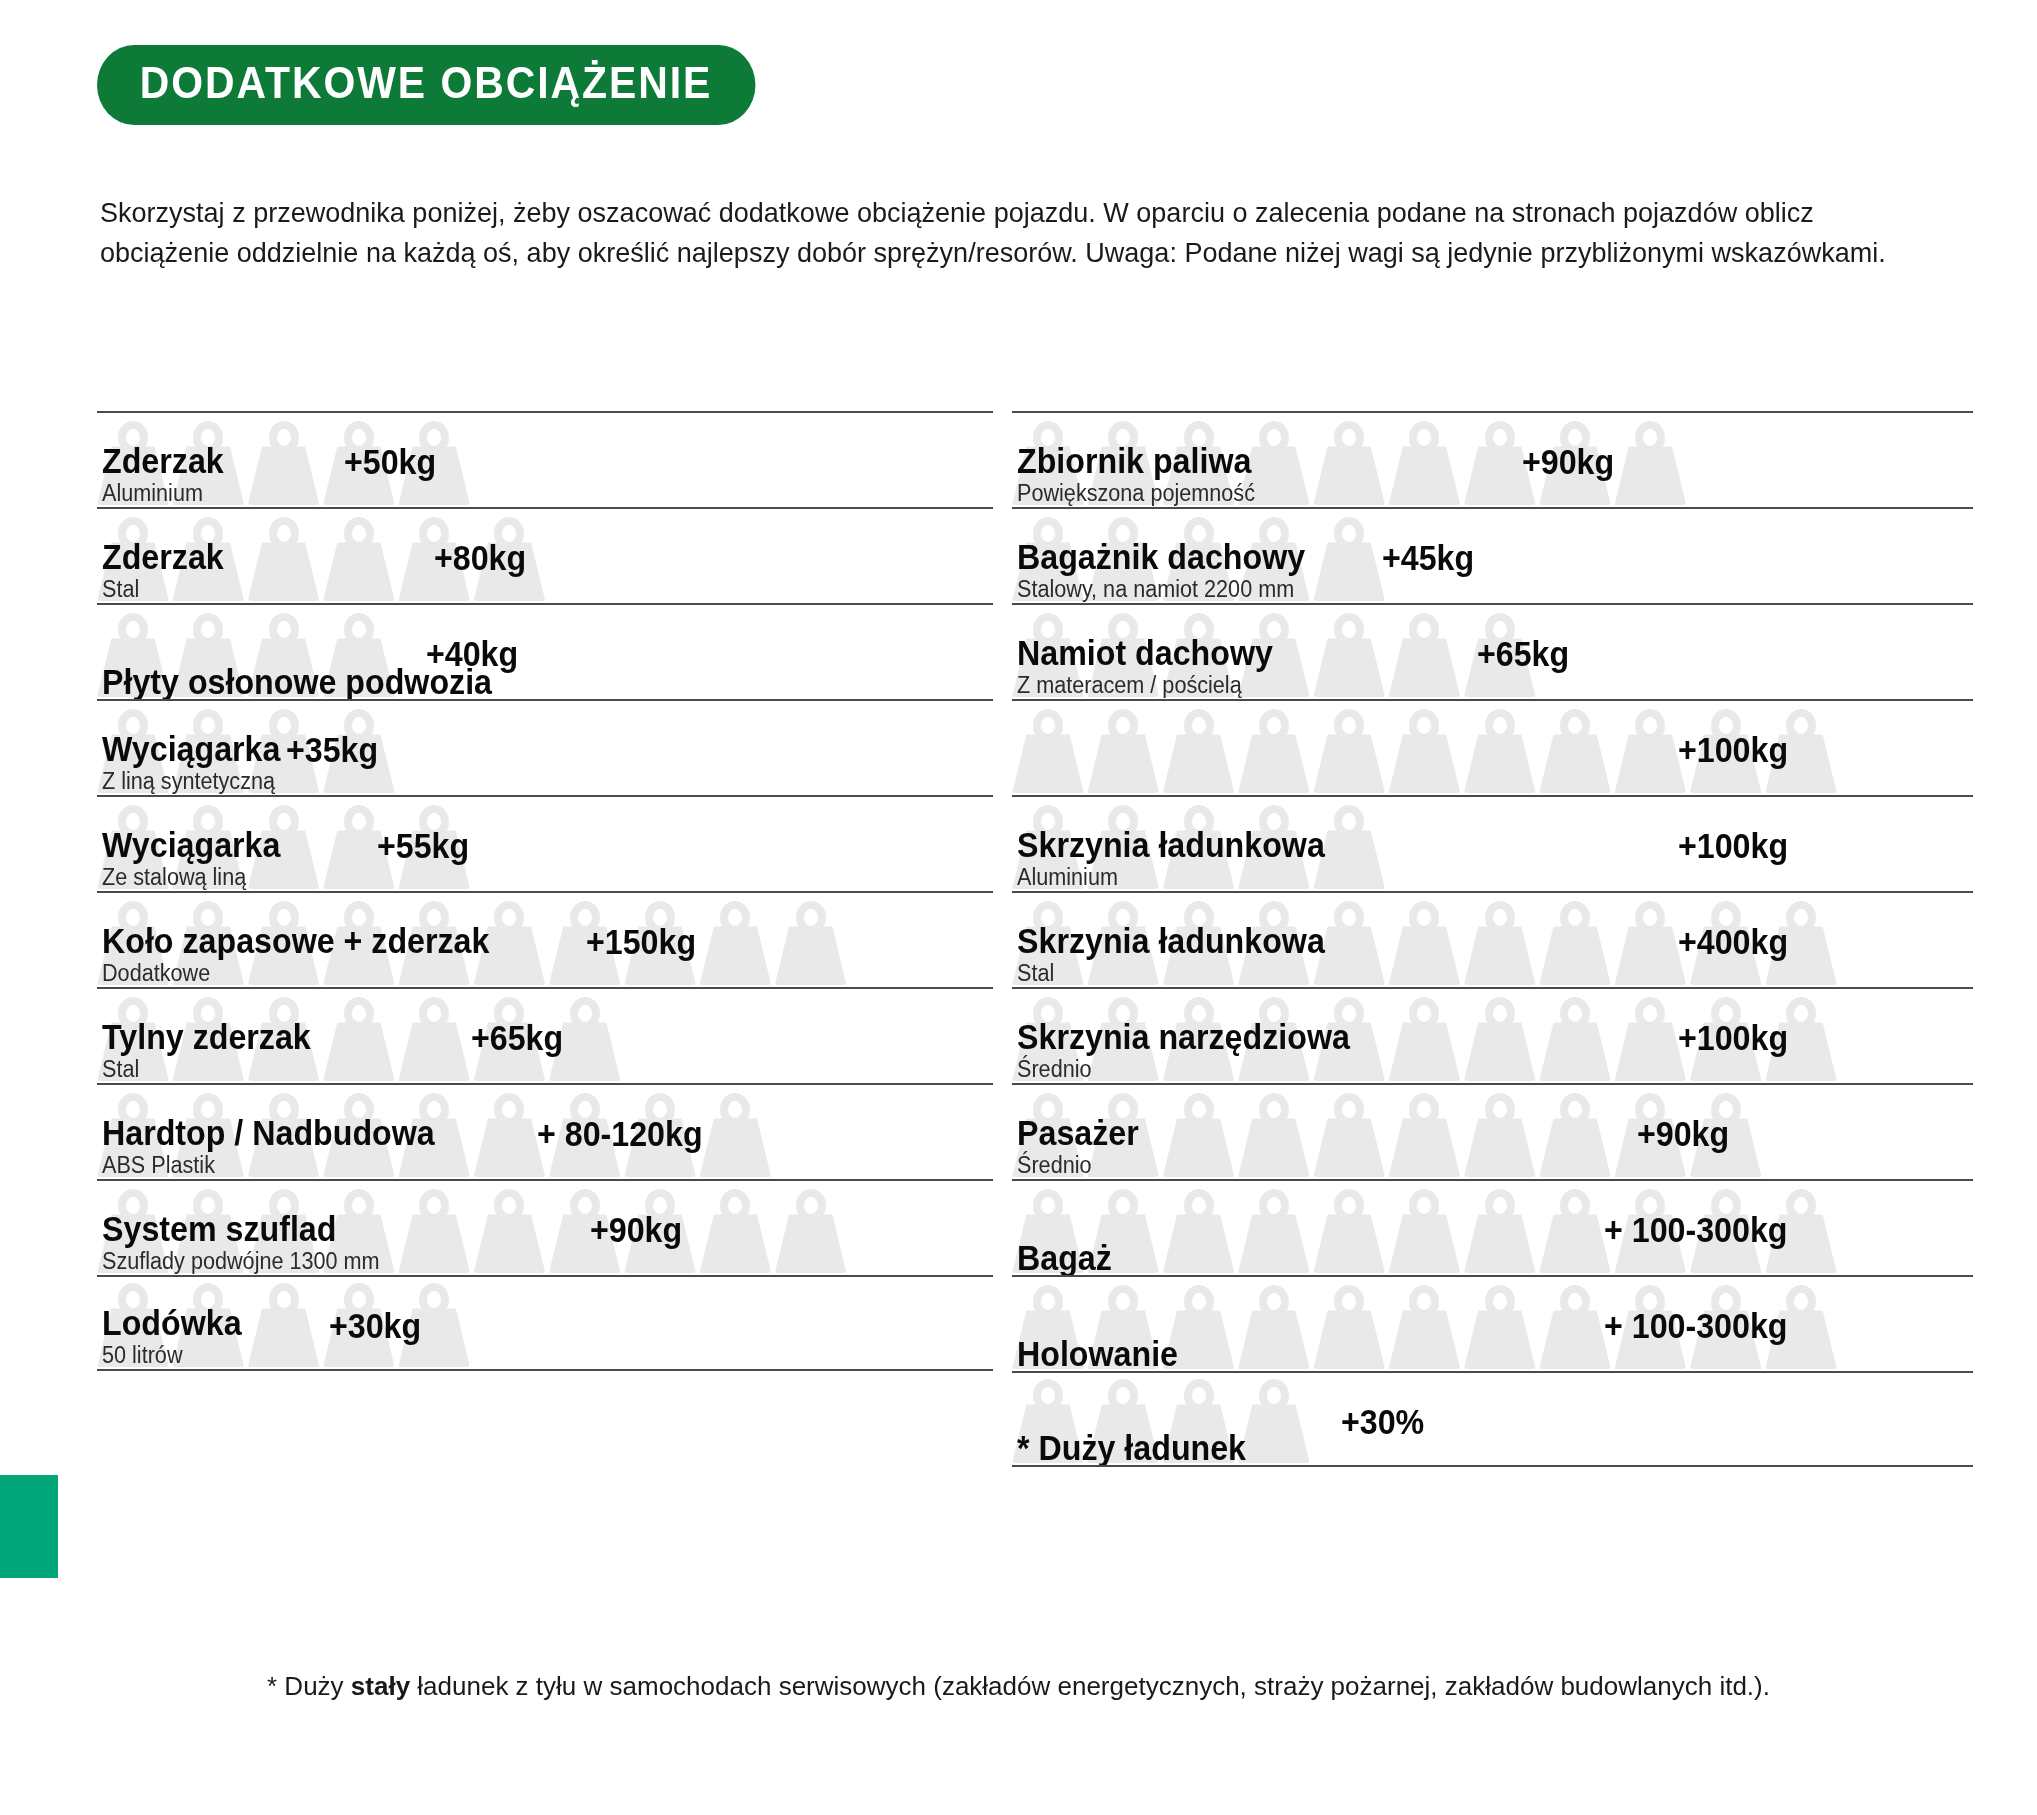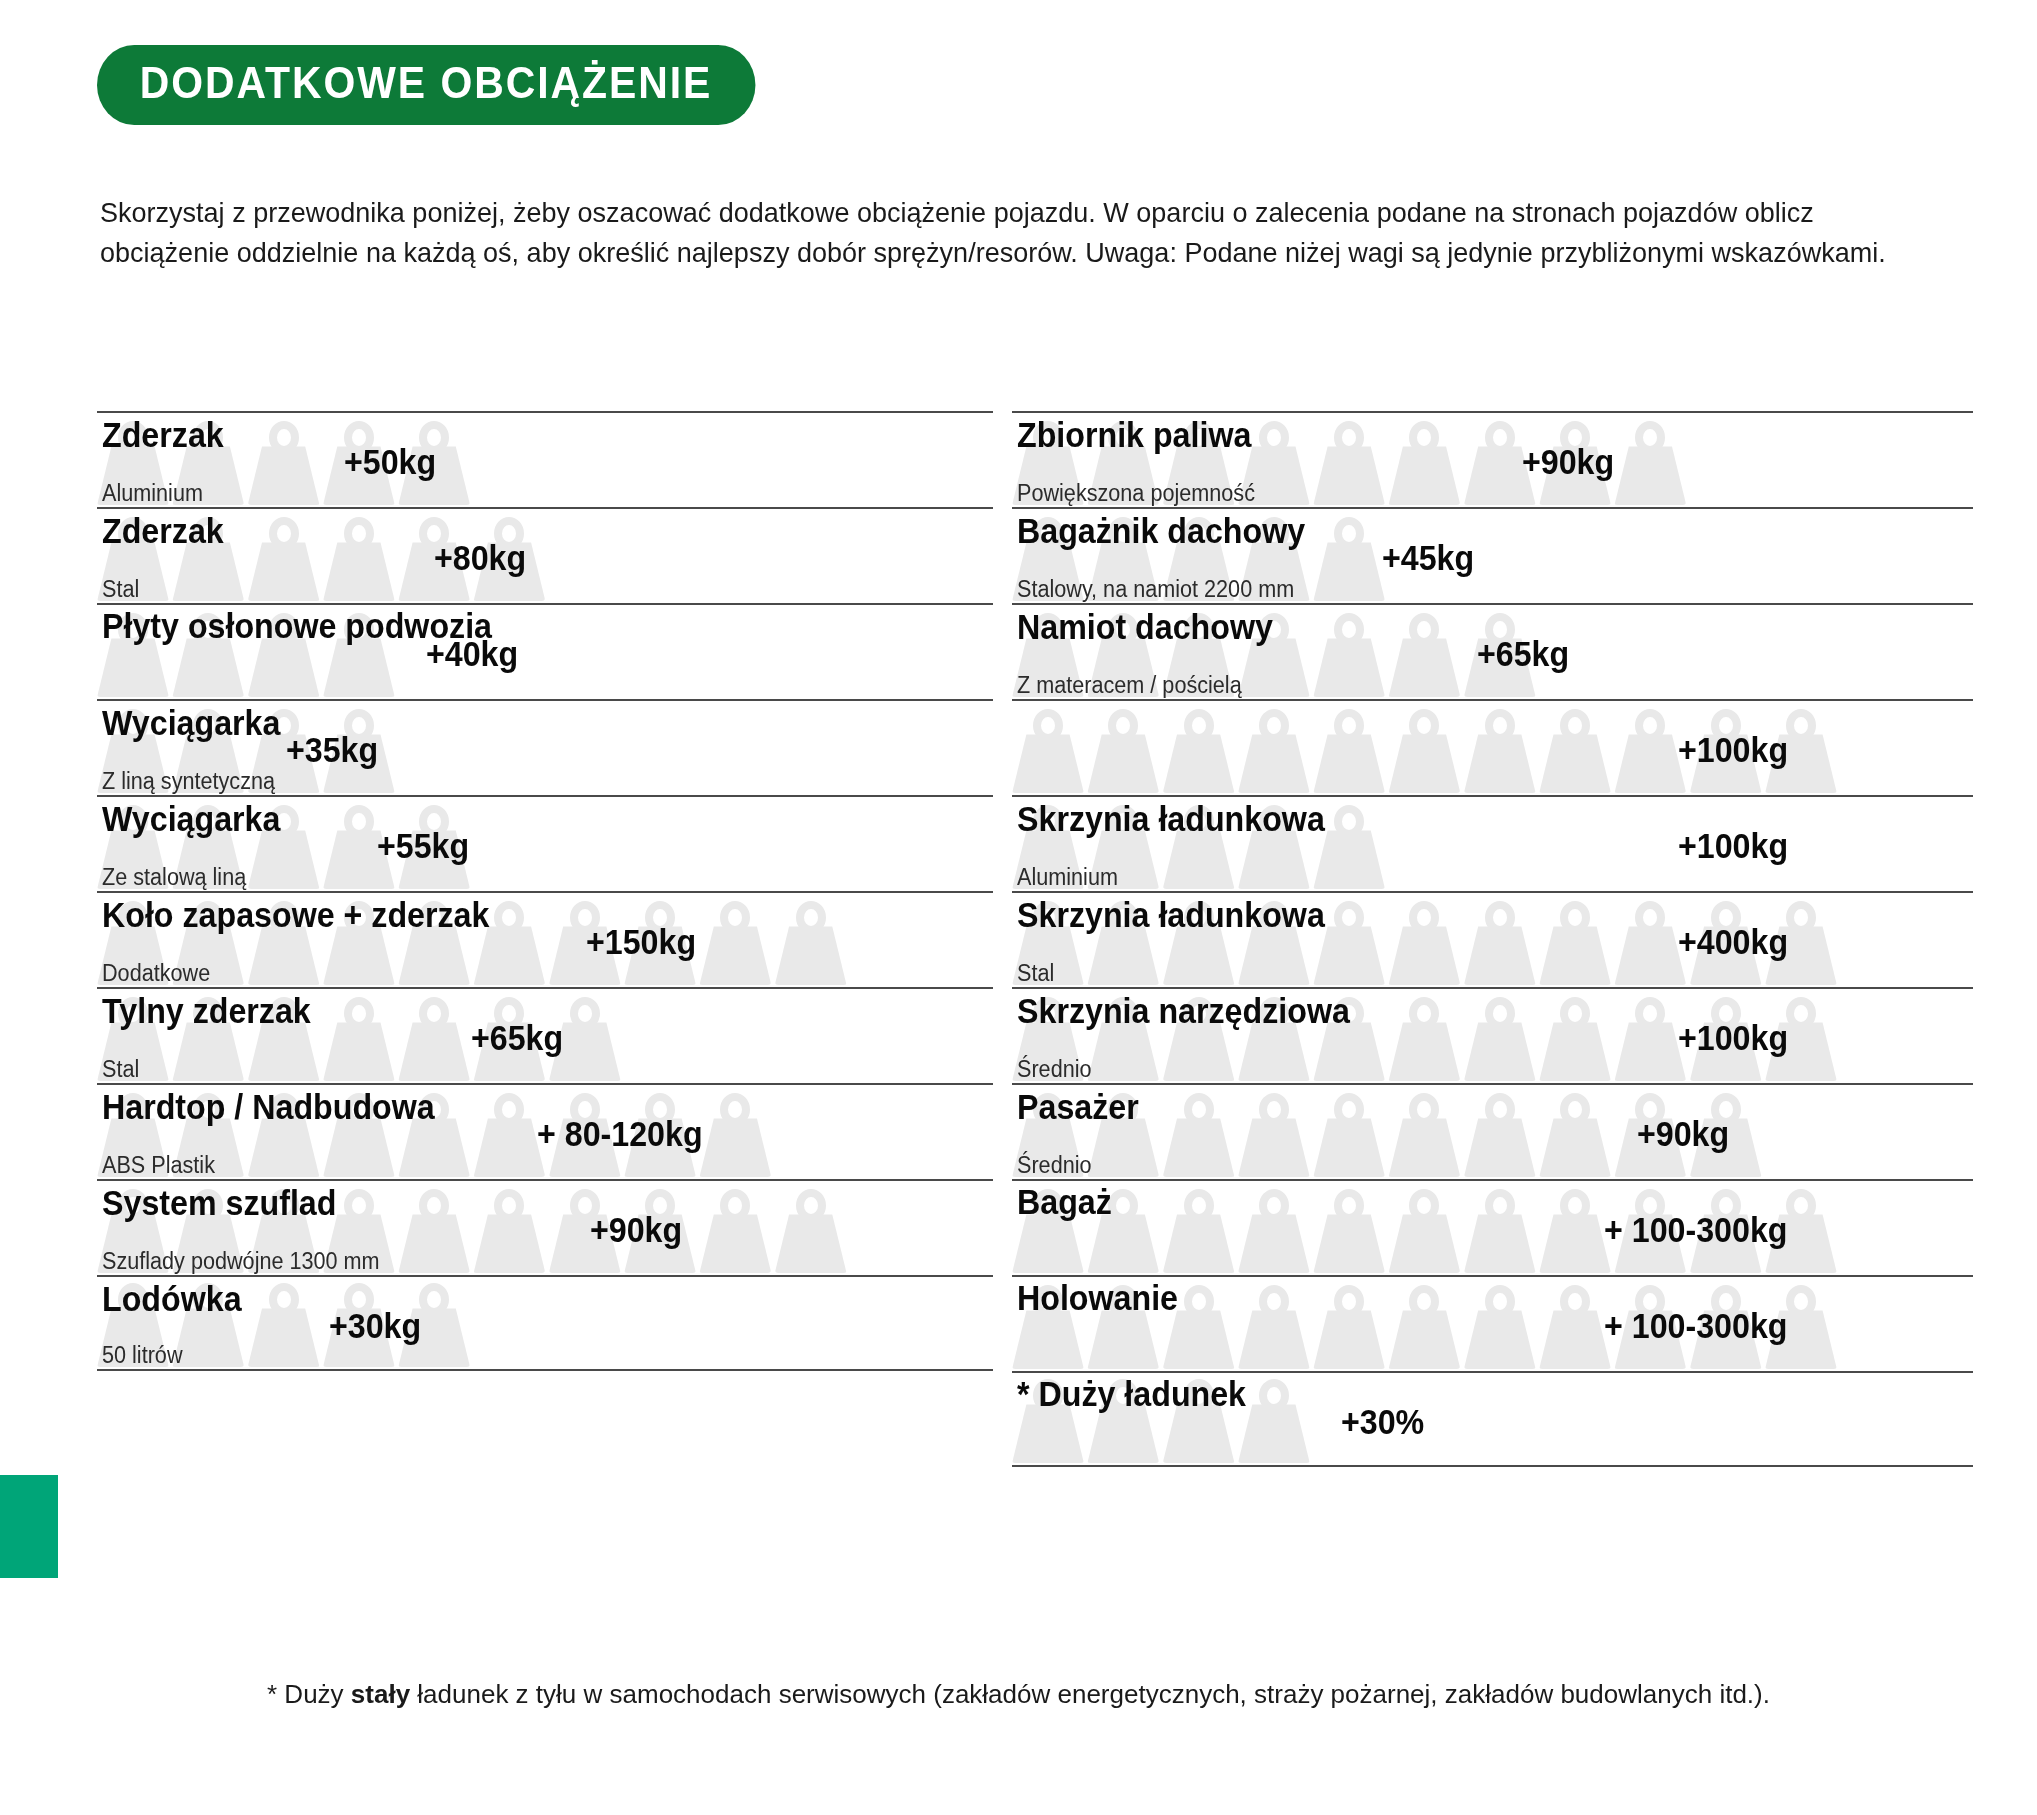--- a/index.html
+++ b/index.html
@@ -125,21 +125,21 @@
     position: relative;
     z-index: 2;
     height: 100%;
     padding-left: 5px;
     display: flex;
     align-items: center;
   }
   .labels {
     display: flex;
     flex-direction: column;
-    justify-content: space-between;
+    justify-content: flex-end;
     height: 100%;
     padding-top: 3.3px;
   }
   .title {
     font-size: 35px;
     font-weight: 700;
     color: #0a0a0a;
     line-height: 1.06;
     white-space: nowrap;
     transform: scaleX(0.92);
@@ -173,21 +173,21 @@
   .footnote {
     position: absolute;
     left: 0;
     top: 1668px;
     width: 2037px;
     text-align: center;
     font-size: 26px;
     line-height: 1.45;
     color: #1a1a1a;
   }
-  .footnote p { margin: 8px; }
+  .footnote p { margin: 0; }
   .footnote b { font-weight: 700; }
 
   
   .corner-block {
     position: absolute;
     left: 0;
     bottom: 0;
     width: 58px;
     height: 103px;
     background: #00a578;

